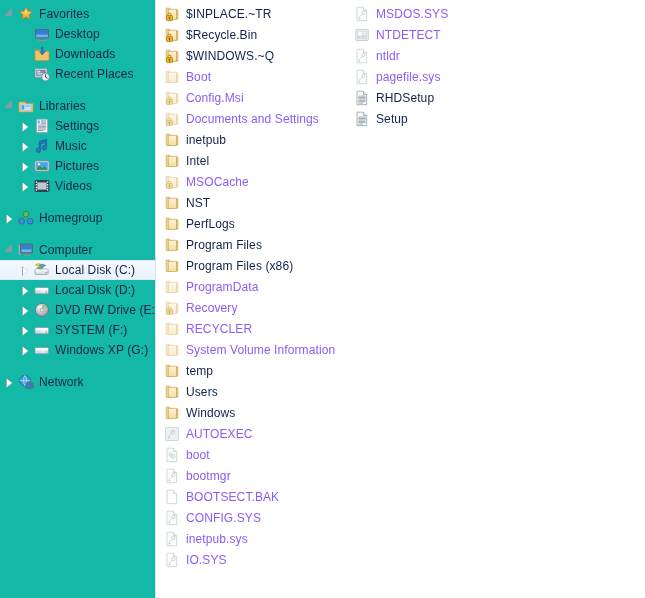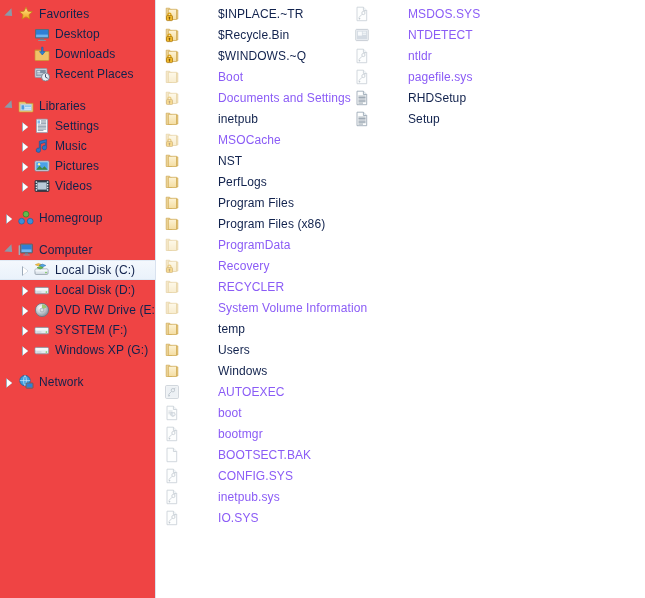--- a/index.html
+++ b/index.html
@@ -9,21 +9,21 @@
     background: #ffffff;
     font-family: "Liberation Sans", sans-serif;
     overflow: hidden;
   }
   #root { position: relative; width: 645px; height: 598px; display: flex; }
 
   
   #nav-pane {
     width: 156px;
     height: 598px;
-    background: #ef4444;
+    background: #14b8a6;
     border-right: 1px solid #d9e2ef;
     padding-top: 4px;
     overflow: hidden;
     flex: 0 0 156px;
   }
   .nav-row {
     height: 20px;
     display: flex;
     align-items: center;
     white-space: nowrap;
@@ -99,21 +99,20 @@
   #col2 { left: 195px; width: 190px; }
 
   .item {
     height: 21px;
     display: flex;
     align-items: center;
     white-space: nowrap;
     font-size: 12px;
     color: #11224d;
     padding-left: 3px;
-    gap: 32px;
   }
   .item .name { padding-left: 6px; letter-spacing: .1px; }
   .item.dim .name { color: #8b5cf6; }
   .item.dim .ico { opacity: .52; }
   .ico { width: 16px; height: 16px; flex: 0 0 16px; position: relative; }
 
   svg { display: block; }
 </style>
 </head>
 <body>
@@ -440,37 +439,73 @@
               </defs>
               <path d="M2.2 2.2h3.4l1 1.5h1.1v9.8H2.2z" fill="#efd79f" stroke="#cda84f" stroke-width=".7" stroke-linejoin="round"></path>
               <path d="M4.3 3.3h8.3v10.2H4.3z" fill="url(#gf2)" stroke="#cda84f" stroke-width=".75" stroke-linejoin="round"></path>
               <path d="M12.6 3.9h1.3v9.1h-1.3z" fill="#e8c882" stroke="#cda84f" stroke-width=".6"></path>
               <path d="M3.2 8.6a2.2 2.2 0 0 1 4.4 0v1.4H6.3V8.6a.95.95 0 0 0-1.9 0v1.4H3.2z" fill="#d89f16"></path>
               <rect x="2.5" y="9.6" width="6" height="5" rx=".8" fill="#f0b82a" stroke="#a8740b" stroke-width=".75"></rect>
               <circle cx="5.5" cy="11.7" r=".85" fill="#7a540a"></circle>
               <rect x="5.1" y="11.9" width=".8" height="1.8" fill="#7a540a"></rect>
             </svg>
           </span>
+          <span class="name">Config.Msi</span>
+        </div>
+        <div class="item dim">
+          <span class="ico">
+            <svg width="16" height="16" viewBox="0 0 16 16">
+              <defs>
+                <linearGradient id="gf2" x1="0" y1="0" x2="0" y2="1">
+                  <stop offset="0" stop-color="#fdf3d6"></stop>
+                  <stop offset="1" stop-color="#f4dda2"></stop>
+                </linearGradient>
+              </defs>
+              <path d="M2.2 2.2h3.4l1 1.5h1.1v9.8H2.2z" fill="#efd79f" stroke="#cda84f" stroke-width=".7" stroke-linejoin="round"></path>
+              <path d="M4.3 3.3h8.3v10.2H4.3z" fill="url(#gf2)" stroke="#cda84f" stroke-width=".75" stroke-linejoin="round"></path>
+              <path d="M12.6 3.9h1.3v9.1h-1.3z" fill="#e8c882" stroke="#cda84f" stroke-width=".6"></path>
+              <path d="M3.2 8.6a2.2 2.2 0 0 1 4.4 0v1.4H6.3V8.6a.95.95 0 0 0-1.9 0v1.4H3.2z" fill="#d89f16"></path>
+              <rect x="2.5" y="9.6" width="6" height="5" rx=".8" fill="#f0b82a" stroke="#a8740b" stroke-width=".75"></rect>
+              <circle cx="5.5" cy="11.7" r=".85" fill="#7a540a"></circle>
+              <rect x="5.1" y="11.9" width=".8" height="1.8" fill="#7a540a"></rect>
+            </svg>
+          </span>
           <span class="name">Documents and Settings</span>
         </div>
         <div class="item">
           <span class="ico">
             <svg width="16" height="16" viewBox="0 0 16 16">
               <defs>
                 <linearGradient id="gf" x1="0" y1="0" x2="0" y2="1">
                   <stop offset="0" stop-color="#fdf3d6"></stop>
                   <stop offset="1" stop-color="#f4dda2"></stop>
                 </linearGradient>
               </defs>
               <path d="M2.2 2.2h3.4l1 1.5h1.1v9.8H2.2z" fill="#efd79f" stroke="#cda84f" stroke-width=".7" stroke-linejoin="round"></path>
               <path d="M4.3 3.3h8.3v10.2H4.3z" fill="url(#gf)" stroke="#cda84f" stroke-width=".75" stroke-linejoin="round"></path>
               <path d="M12.6 3.9h1.3v9.1h-1.3z" fill="#e8c882" stroke="#cda84f" stroke-width=".6"></path>
             </svg>
           </span>
           <span class="name">inetpub</span>
+        </div>
+        <div class="item">
+          <span class="ico">
+            <svg width="16" height="16" viewBox="0 0 16 16">
+              <defs>
+                <linearGradient id="gf" x1="0" y1="0" x2="0" y2="1">
+                  <stop offset="0" stop-color="#fdf3d6"></stop>
+                  <stop offset="1" stop-color="#f4dda2"></stop>
+                </linearGradient>
+              </defs>
+              <path d="M2.2 2.2h3.4l1 1.5h1.1v9.8H2.2z" fill="#efd79f" stroke="#cda84f" stroke-width=".7" stroke-linejoin="round"></path>
+              <path d="M4.3 3.3h8.3v10.2H4.3z" fill="url(#gf)" stroke="#cda84f" stroke-width=".75" stroke-linejoin="round"></path>
+              <path d="M12.6 3.9h1.3v9.1h-1.3z" fill="#e8c882" stroke="#cda84f" stroke-width=".6"></path>
+            </svg>
+          </span>
+          <span class="name">Intel</span>
         </div>
         <div class="item dim">
           <span class="ico">
             <svg width="16" height="16" viewBox="0 0 16 16">
               <defs>
                 <linearGradient id="gf2" x1="0" y1="0" x2="0" y2="1">
                   <stop offset="0" stop-color="#fdf3d6"></stop>
                   <stop offset="1" stop-color="#f4dda2"></stop>
                 </linearGradient>
               </defs>

